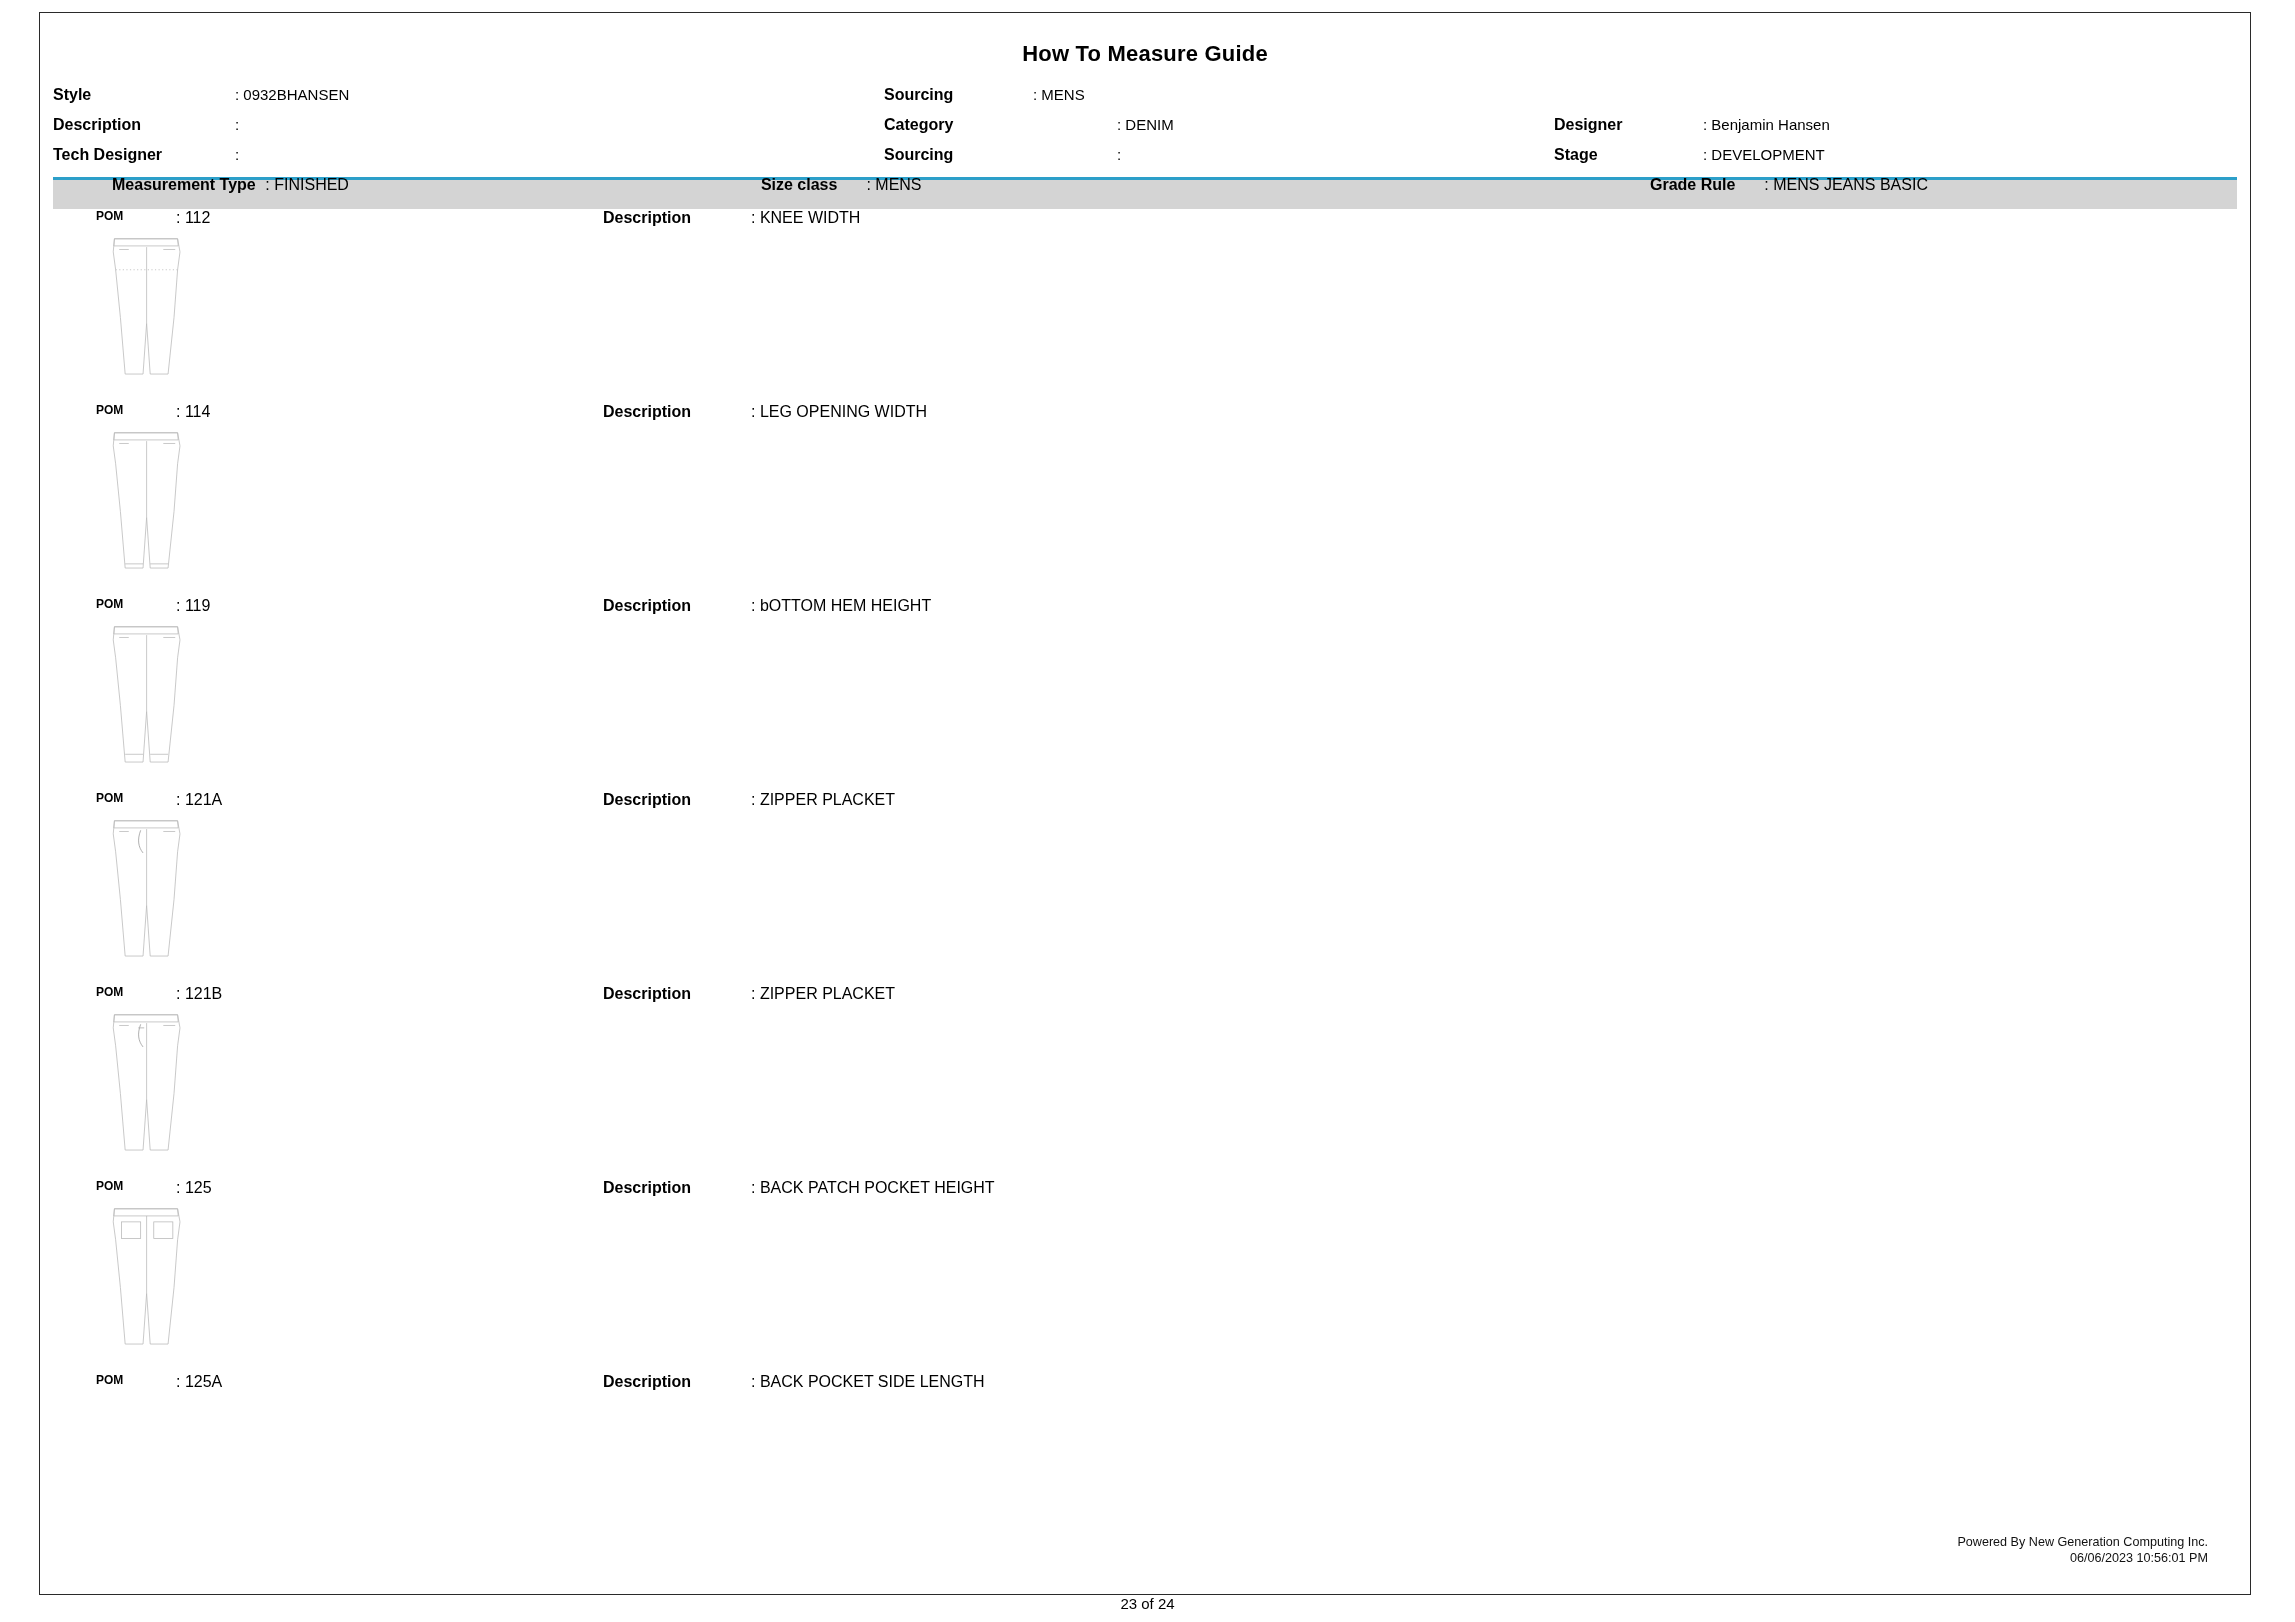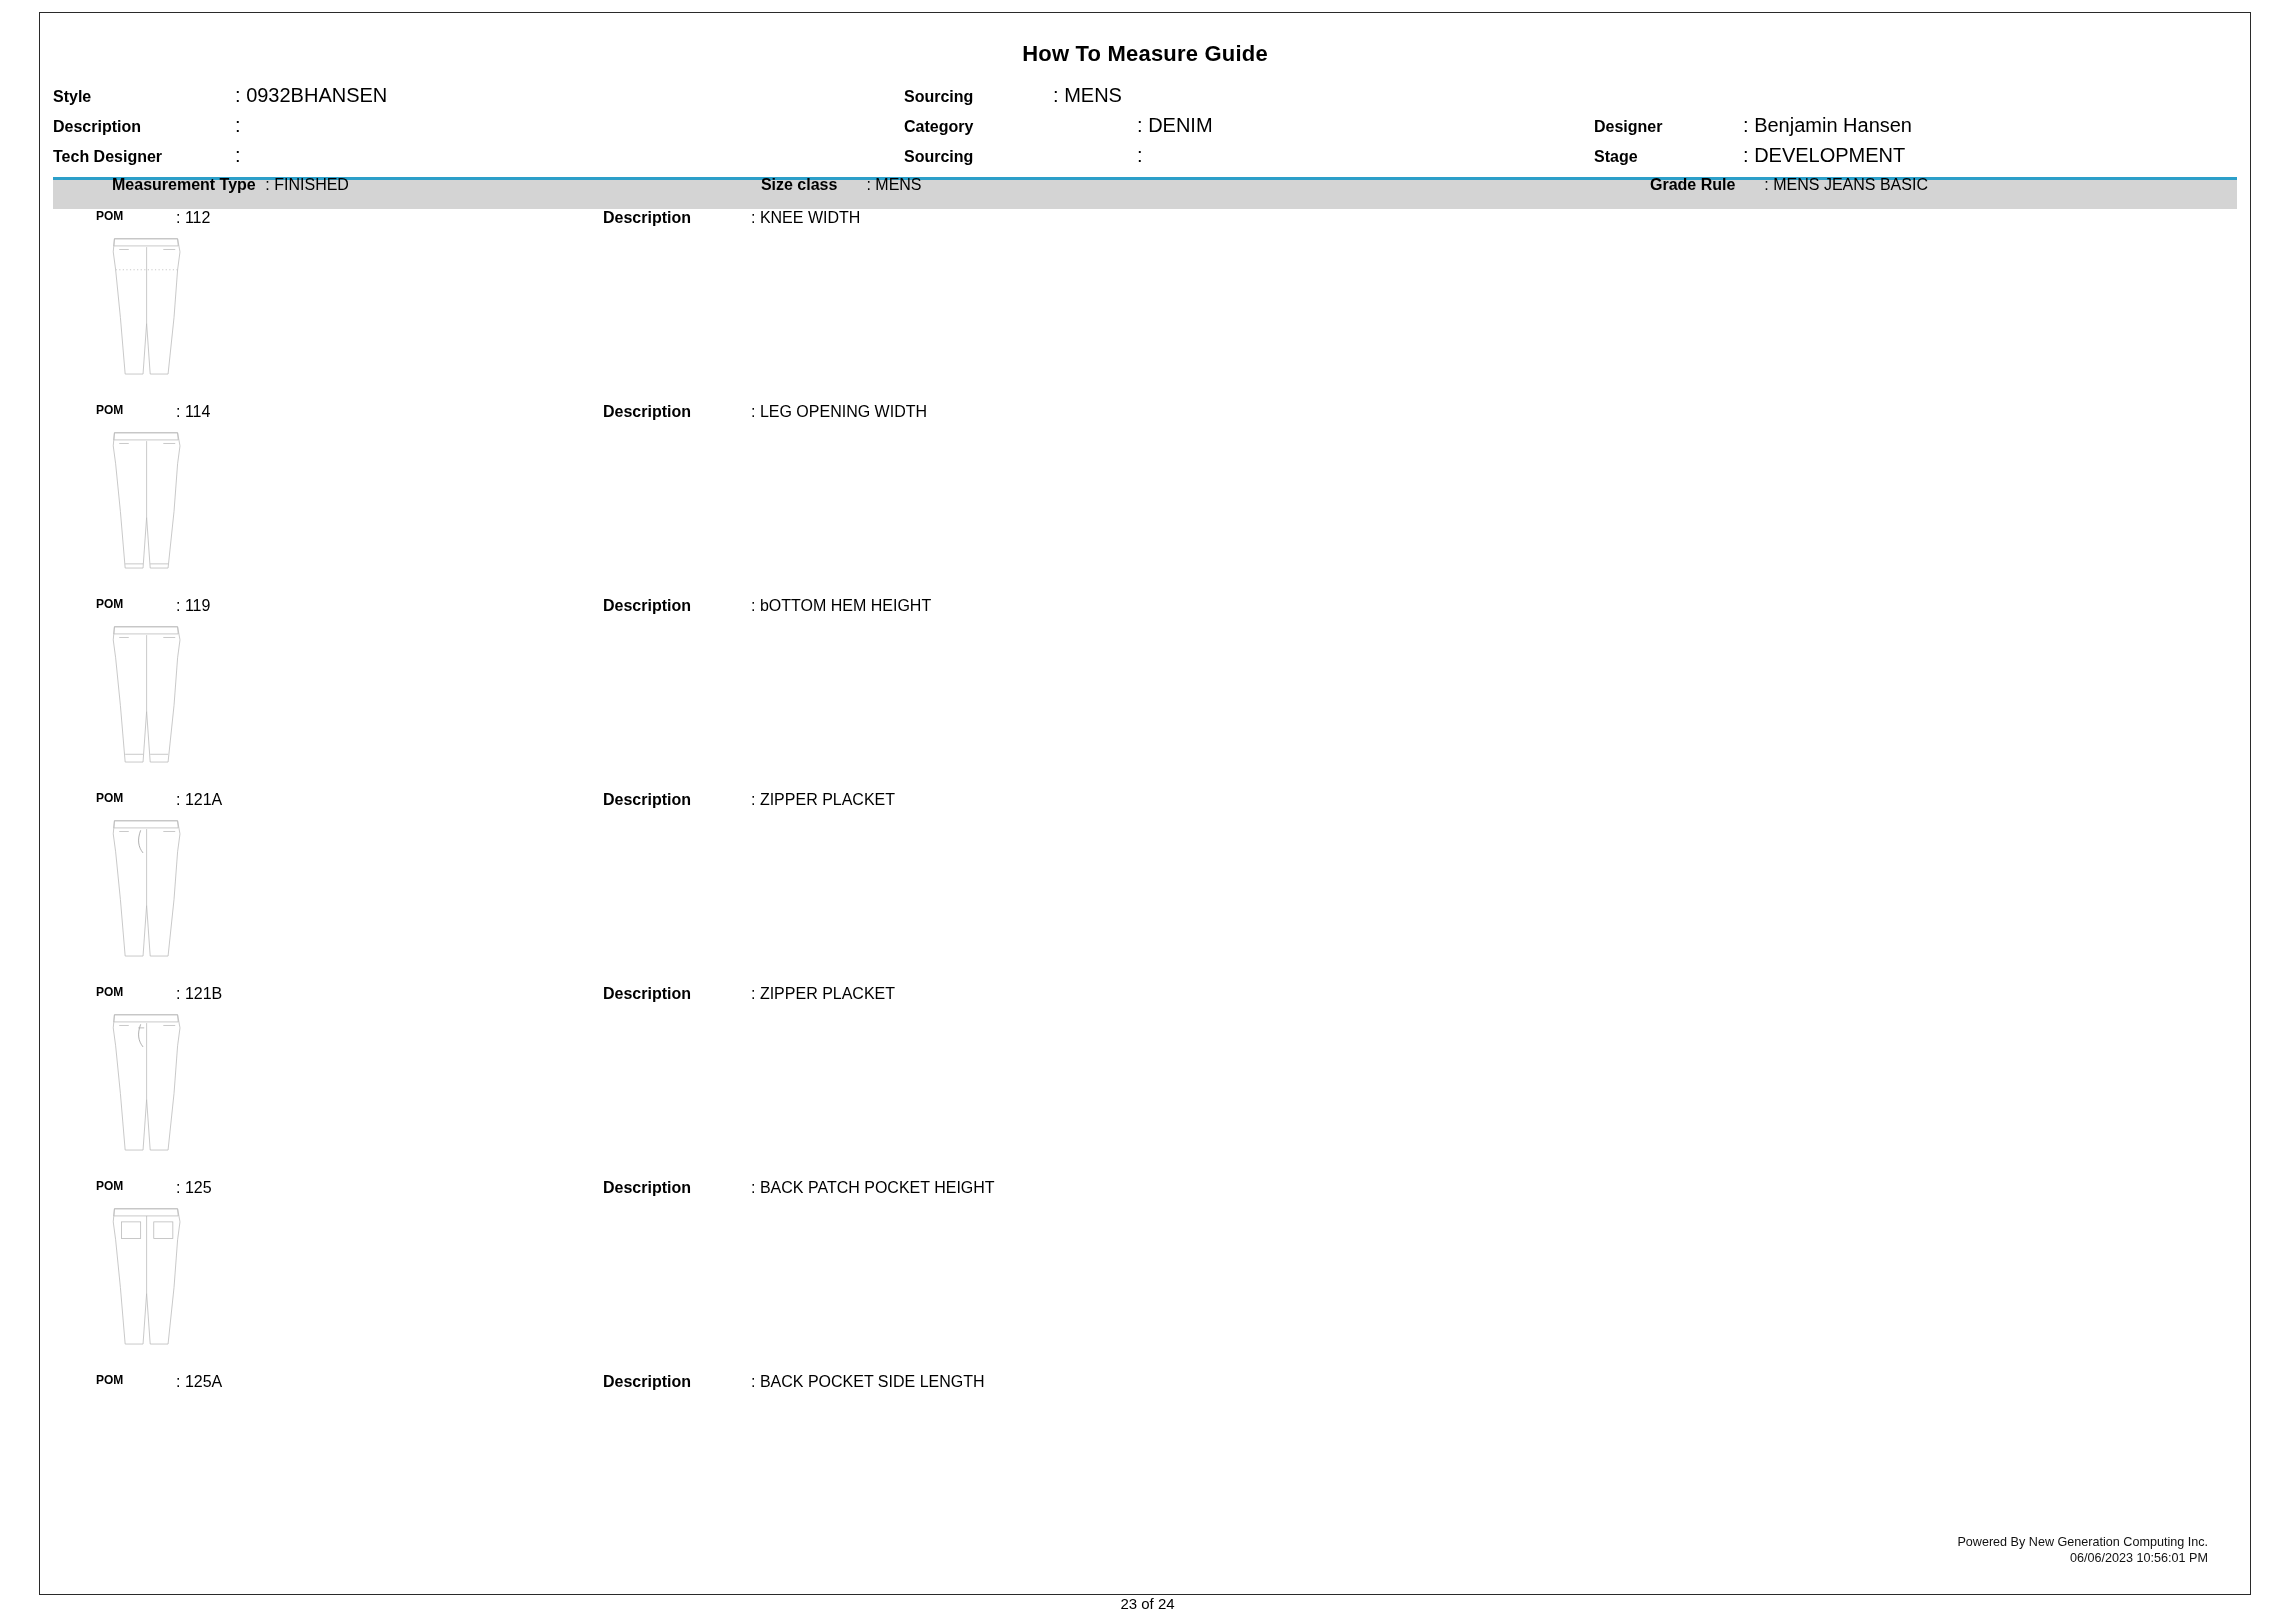--- a/index.html
+++ b/index.html
@@ -40,41 +40,40 @@
   .meta {
     margin-top: 13px;
     padding: 0 13px 0 13px;
     display: block;
   }
   .meta-row {
     display: flex;
     align-items: flex-start;
     height: 30px;
     line-height: 30px;
-    gap: 20px;
   }
   .meta-cell {
     display: flex;
     align-items: baseline;
   }
   .col1 { width: 831px; }
   .col2 { width: 670px; }
   .col3 { width: 628px; }
 
   .meta-label {
     font-size: 16px;
     font-weight: bold;
     color: #000;
     white-space: nowrap;
   }
   .c1-label { width: 182px; }
   .c2-label { width: 233px; }
   .c3-label { width: 149px; }
   .meta-value {
-    font-size: 20px;
+    font-size: 15px;
     font-weight: normal;
     color: #000;
     white-space: nowrap;
   }
 
   
   .blue-rule {
     margin: 7.2px 13px 0 13px;
     height: 3px;
     background: #2c9fc9;

